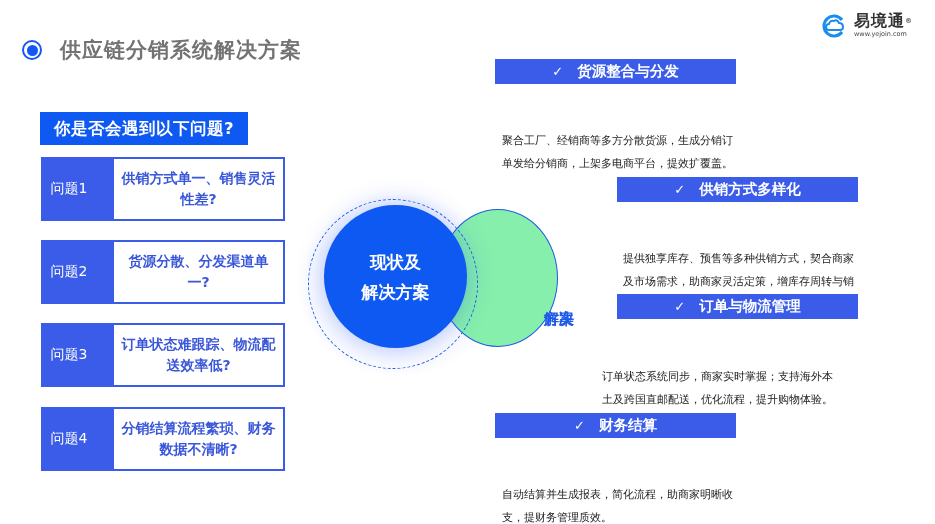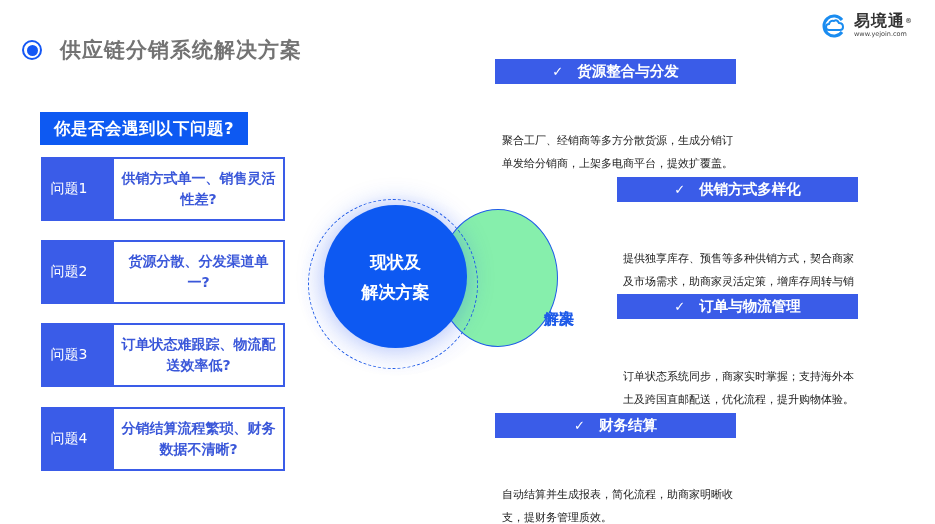--- a/index.html
+++ b/index.html
@@ -93,19 +93,19 @@
 <div class="s-head" style="left:617px; top:177px; width:241px;">
   <span class="check">✓</span>
   <span>供销方式多样化</span>
 </div>
 <div class="s-desc" style="left:623px; top:207px;">提供独享库存、预售等多种供销方式，契合商家及市场需求，助商家灵活定策，增库存周转与销售额。</div>
 
 <div class="s-head" style="left:617px; top:294px; width:241px;">
   <span class="check">✓</span>
   <span>订单与物流管理</span>
 </div>
-<div class="s-desc" style="left:623px; top:325px;">订单状态系统同步，商家实时掌握；支持海外本土及跨国直邮配送，优化流程，提升购物体验。</div>
+<div class="s-desc" style="left:602px; top:325px;">订单状态系统同步，商家实时掌握；支持海外本土及跨国直邮配送，优化流程，提升购物体验。</div>
 
 <div class="s-head" style="left:495px; top:413px; width:241px;">
   <span class="check">✓</span>
   <span>财务结算</span>
 </div>
 <div class="s-desc" style="left:502px; top:443px;">自动结算并生成报表，简化流程，助商家明晰收支，提财务管理质效。</div>
 
 </body></html>

